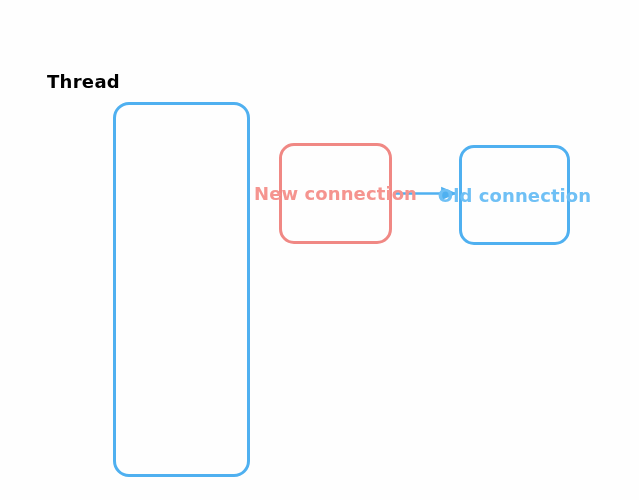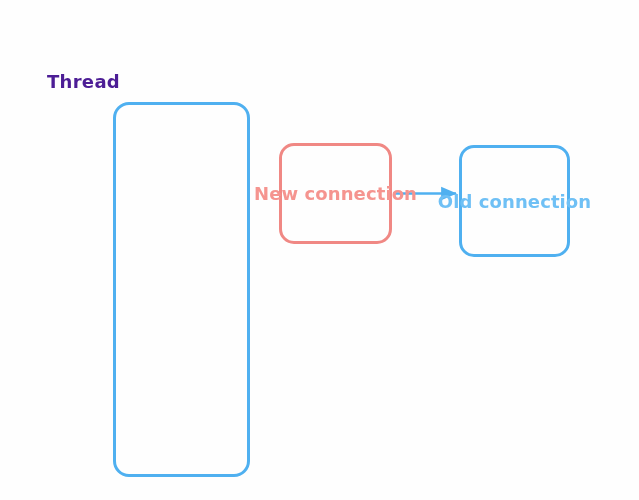--- a/index.html
+++ b/index.html
@@ -34,21 +34,21 @@
     white-space: nowrap;
     font-family: "DejaVu Sans", sans-serif;
   }
   .group-label {
     position: absolute;
     left: 47px;
     top: 71px;
     font-size: 18px;
     font-weight: bold;
     letter-spacing: 0.3px;
-    color: #4c1d95;
+    color: #000000;
     white-space: nowrap;
     font-family: "DejaVu Sans", sans-serif;
   }
   .node-box {
     position: absolute;
     box-sizing: border-box;
     background: transparent;
     display: flex;
     align-items: center;
     justify-content: center;
@@ -76,21 +76,21 @@
     border: 3px solid #F08884;
     border-radius: 15px;
   }
   #new-connection-node .node-label {
     color: #F5948F;
   }
   #old-connection-node {
     left: 459px;
     top: 145px;
     width: 111px;
-    height: 112px;
+    height: 100px;
     border: 3px solid #4FB0F0;
     border-radius: 15px;
   }
   #old-connection-node .node-label {
     color: #6FC0F5;
   }
   .edge-layer {
     position: absolute;
     left: 0;
     top: 0;

